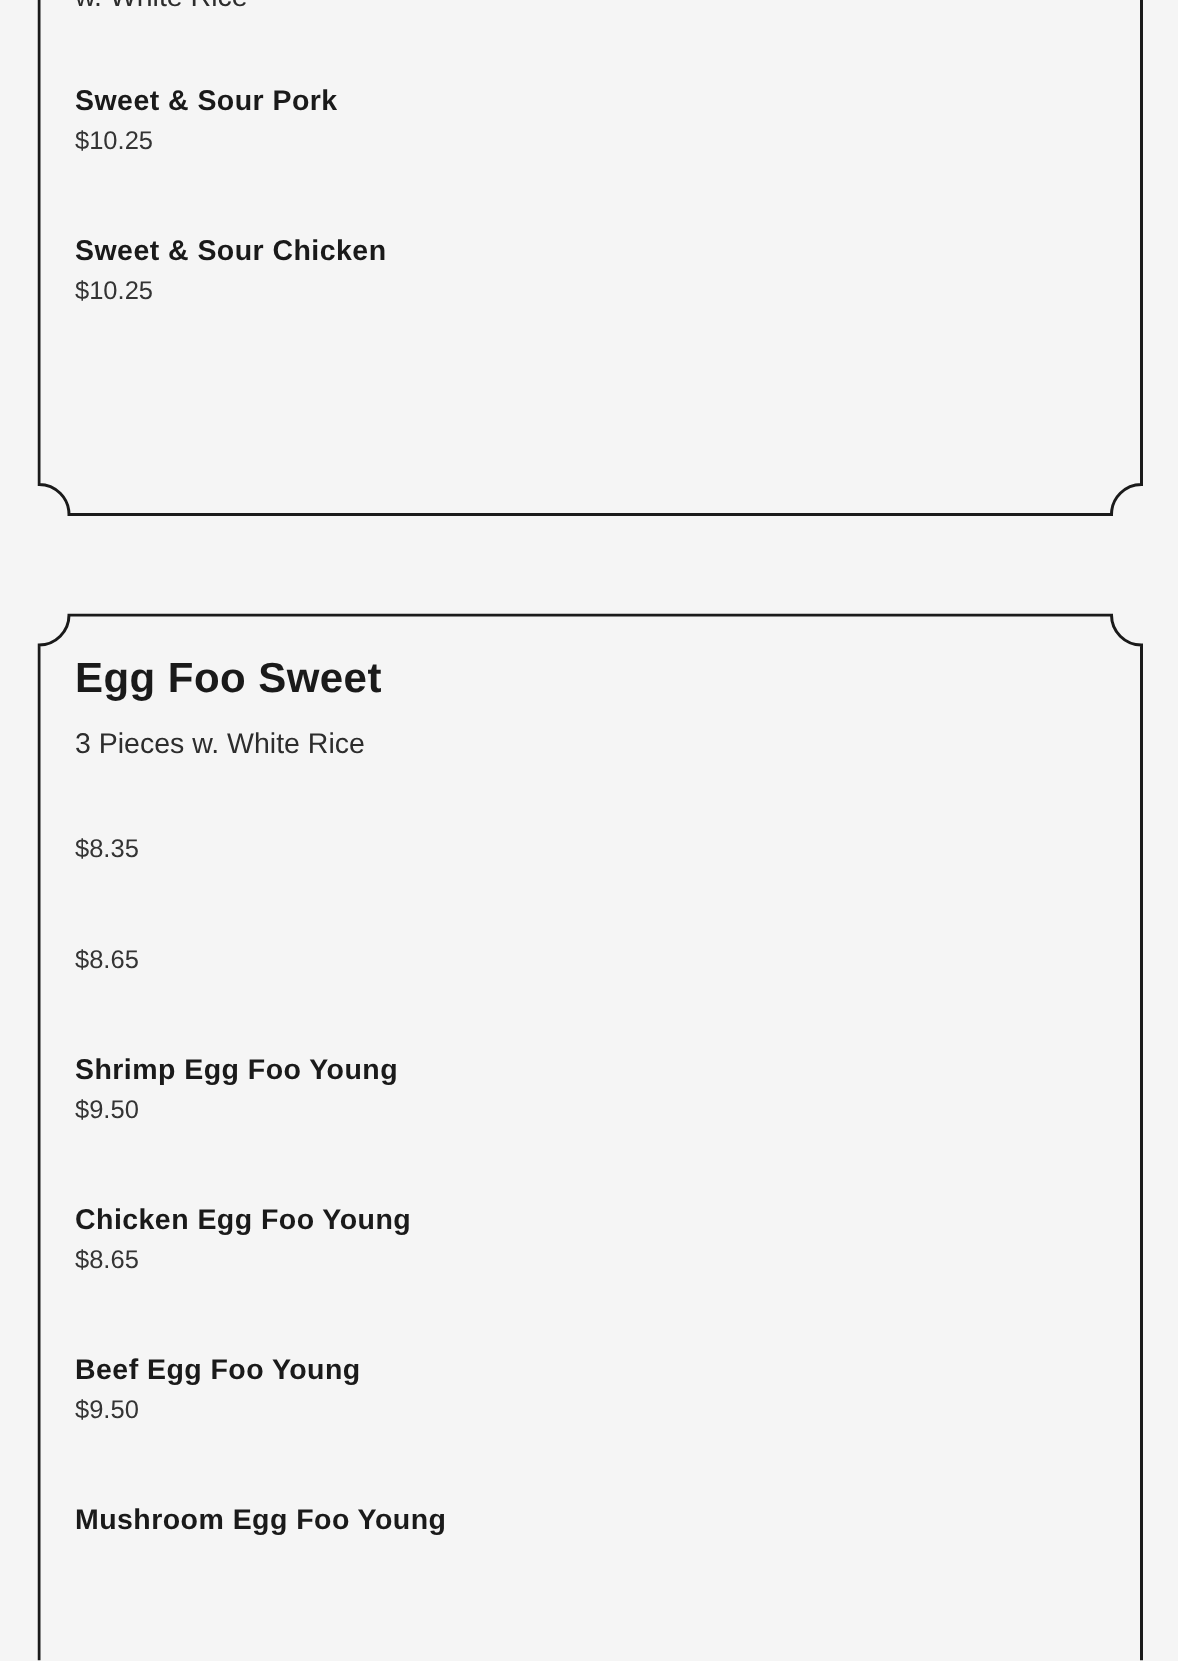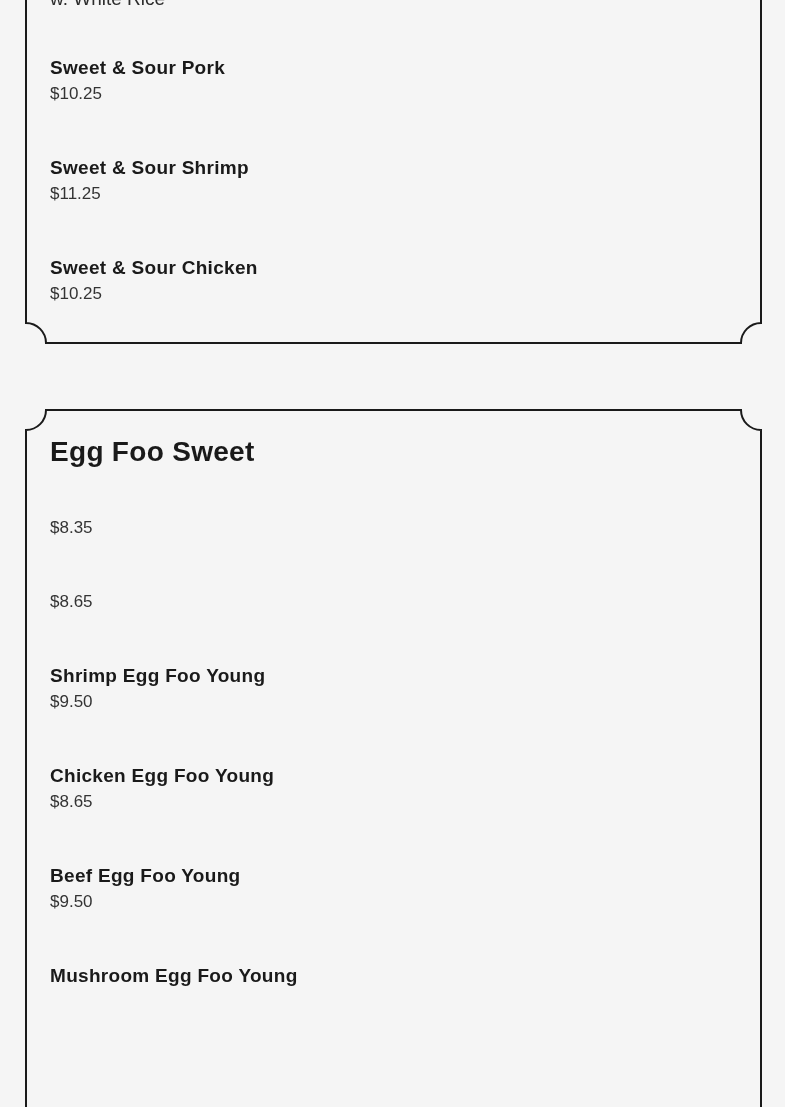--- a/index.html
+++ b/index.html
@@ -87,37 +87,34 @@
         <path d="M 21 1 H 716 A 20 20 0 0 0 736 21 V 413 A 20 20 0 0 0 716 433 H 21 A 20 20 0 0 0 1 413 V 21 A 20 20 0 0 0 21 1 Z"></path>
       </svg>
     <div class="card-content">
       <p class="card-subtitle">w. White Rice</p>
       <div class="items">
           <div class="menu-item">
             <h3 class="item-name">Sweet &amp; Sour Pork</h3>
             <div class="item-price">$10.25</div>
           </div>
           <div class="menu-item">
-            <h3 class="item-name">Sweet &amp; Sour Shrimp</h3>
-            <div class="item-price">$11.25</div>
-          </div>
-          <div class="menu-item">
             <h3 class="item-name">Sweet &amp; Sour Chicken</h3>
             <div class="item-price">$10.25</div>
           </div>
         </div>
     </div>
   </section>
 
   <section class="menu-card menu-card--egg-foo-young">
     <svg class="card-border" xmlns="http://www.w3.org/2000/svg" preserveAspectRatio="none" viewBox="0 0 737 732">
         <path d="M 21 1 H 716 A 20 20 0 0 0 736 21 V 711 A 20 20 0 0 0 716 731 H 21 A 20 20 0 0 0 1 711 V 21 A 20 20 0 0 0 21 1 Z"></path>
       </svg>
     <div class="card-content">
       <h2 class="card-title">Egg Foo Sweet</h2>
+      <p class="card-subtitle">3 Pieces w. White Rice</p>
       <div class="items">
           <div class="menu-item">
             <div class="item-price">$8.35</div>
           </div>
           <div class="menu-item">
             <div class="item-price">$8.65</div>
           </div>
           <div class="menu-item">
             <h3 class="item-name">Shrimp Egg Foo Young</h3>
             <div class="item-price">$9.50</div>

